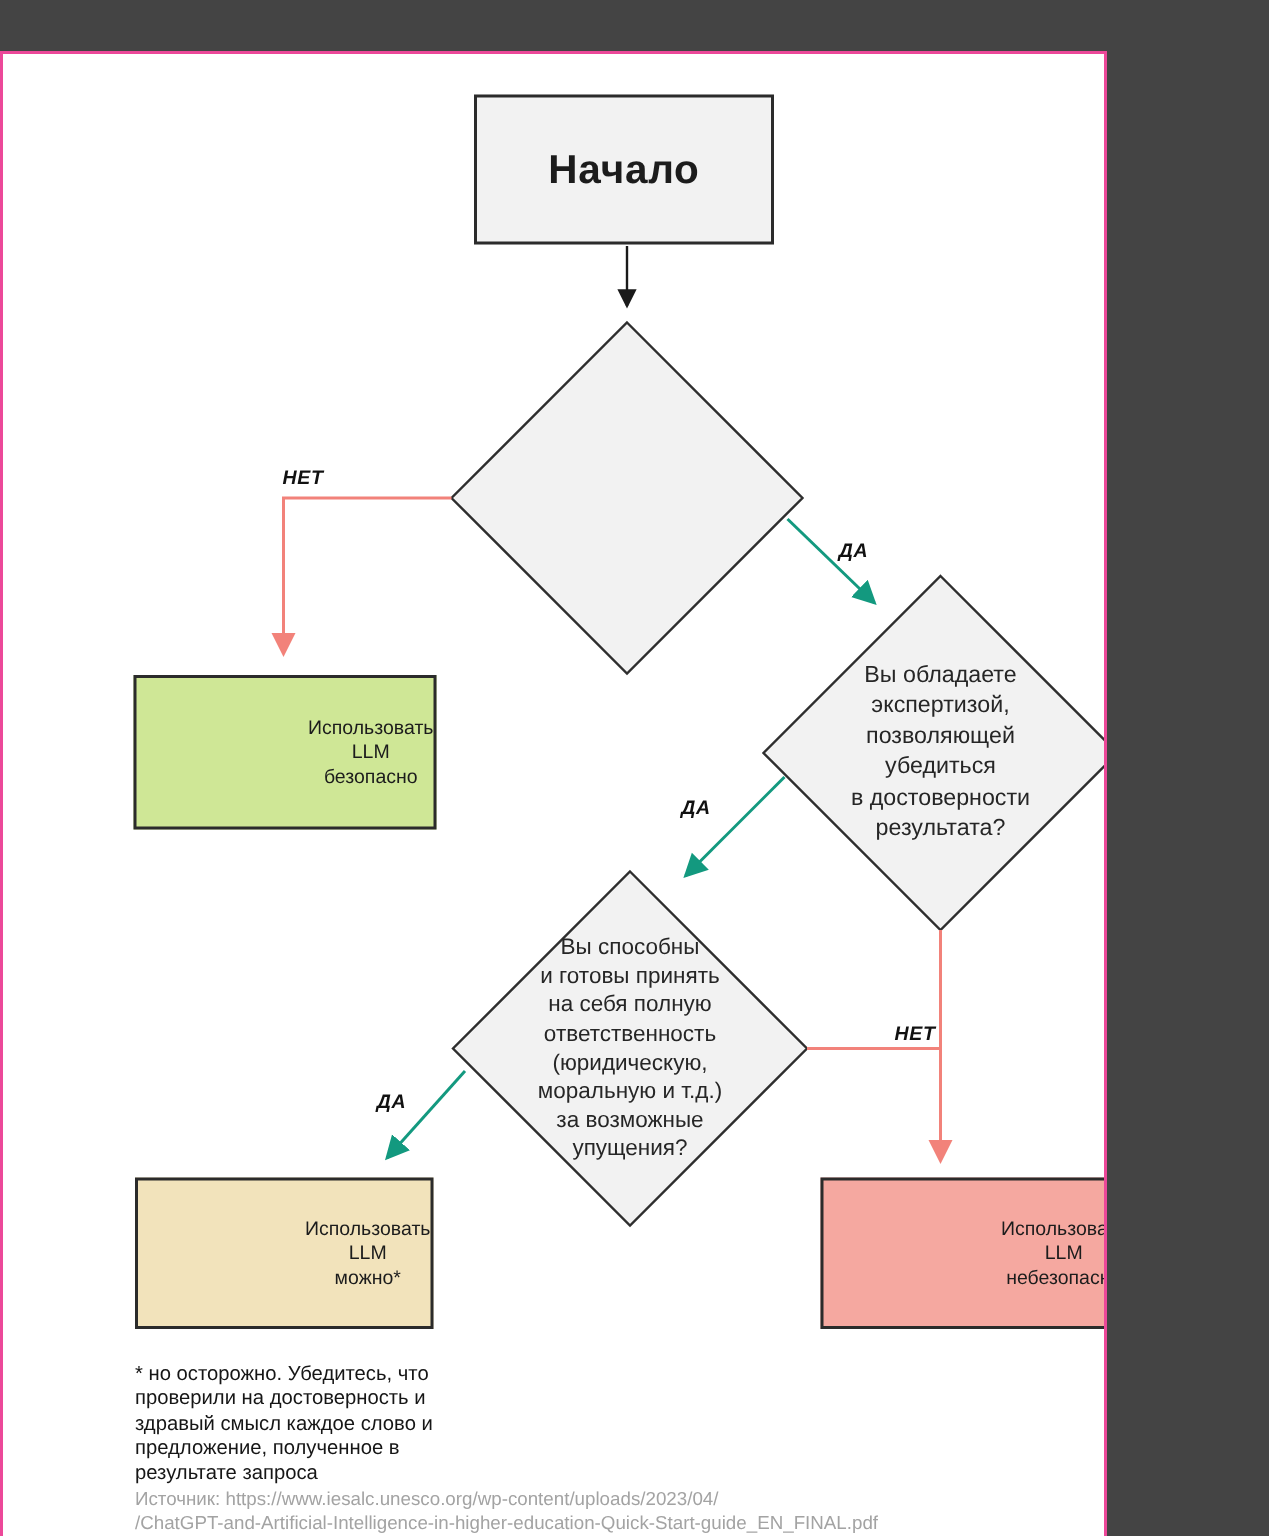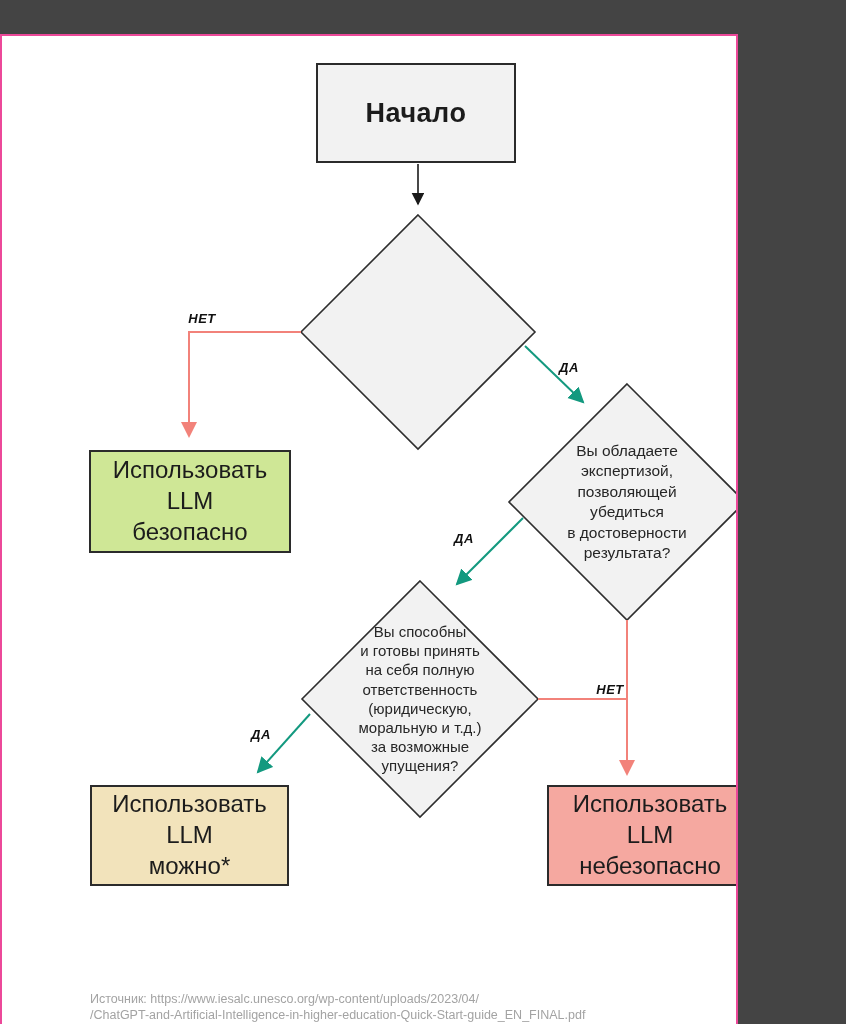--- a/index.html
+++ b/index.html
@@ -22,21 +22,21 @@
     display:flex;align-items:center;justify-content:center;
     text-align:center;
     box-sizing:border-box;
     border:2px solid #2b2b2b;
     white-space:pre-line;
   }
   .start{
     background:#f2f2f2;
     font-size:27px;font-weight:700;letter-spacing:.5px;
   }
-  .outcome{font-size:24px;line-height:1.28;}
+  .outcome{font-size:13px;line-height:1.28;justify-content:flex-end;}
   .outcome.safe{background:#cfe796;}
   .outcome.can{background:#f2e3bb;}
   .outcome.unsafe{background:#f5a8a0;}
 
   .dtext{
     position:absolute;
     transform:translate(-50%,-50%);
     text-align:center;
     white-space:pre-line;
     color:#262626;
@@ -134,16 +134,21 @@
     <span>Использовать
 LLM
 можно*</span>
   </div>
   <div class="node outcome unsafe" style="left:545px;top:749px;width:206px;height:101px;">
     <span>Использовать
 LLM
 небезопасно</span>
   </div>
 
+  <div class="footnote">* но осторожно. Убедитесь, что
+проверили на достоверность и
+здравый смысл каждое слово и
+предложение, полученное в
+результате запроса</div>
   <div class="source">Источник: https://www.iesalc.unesco.org/wp-content/uploads/2023/04/
 /ChatGPT-and-Artificial-Intelligence-in-higher-education-Quick-Start-guide_EN_FINAL.pdf</div>
 
 </div>
 
 </body></html>

